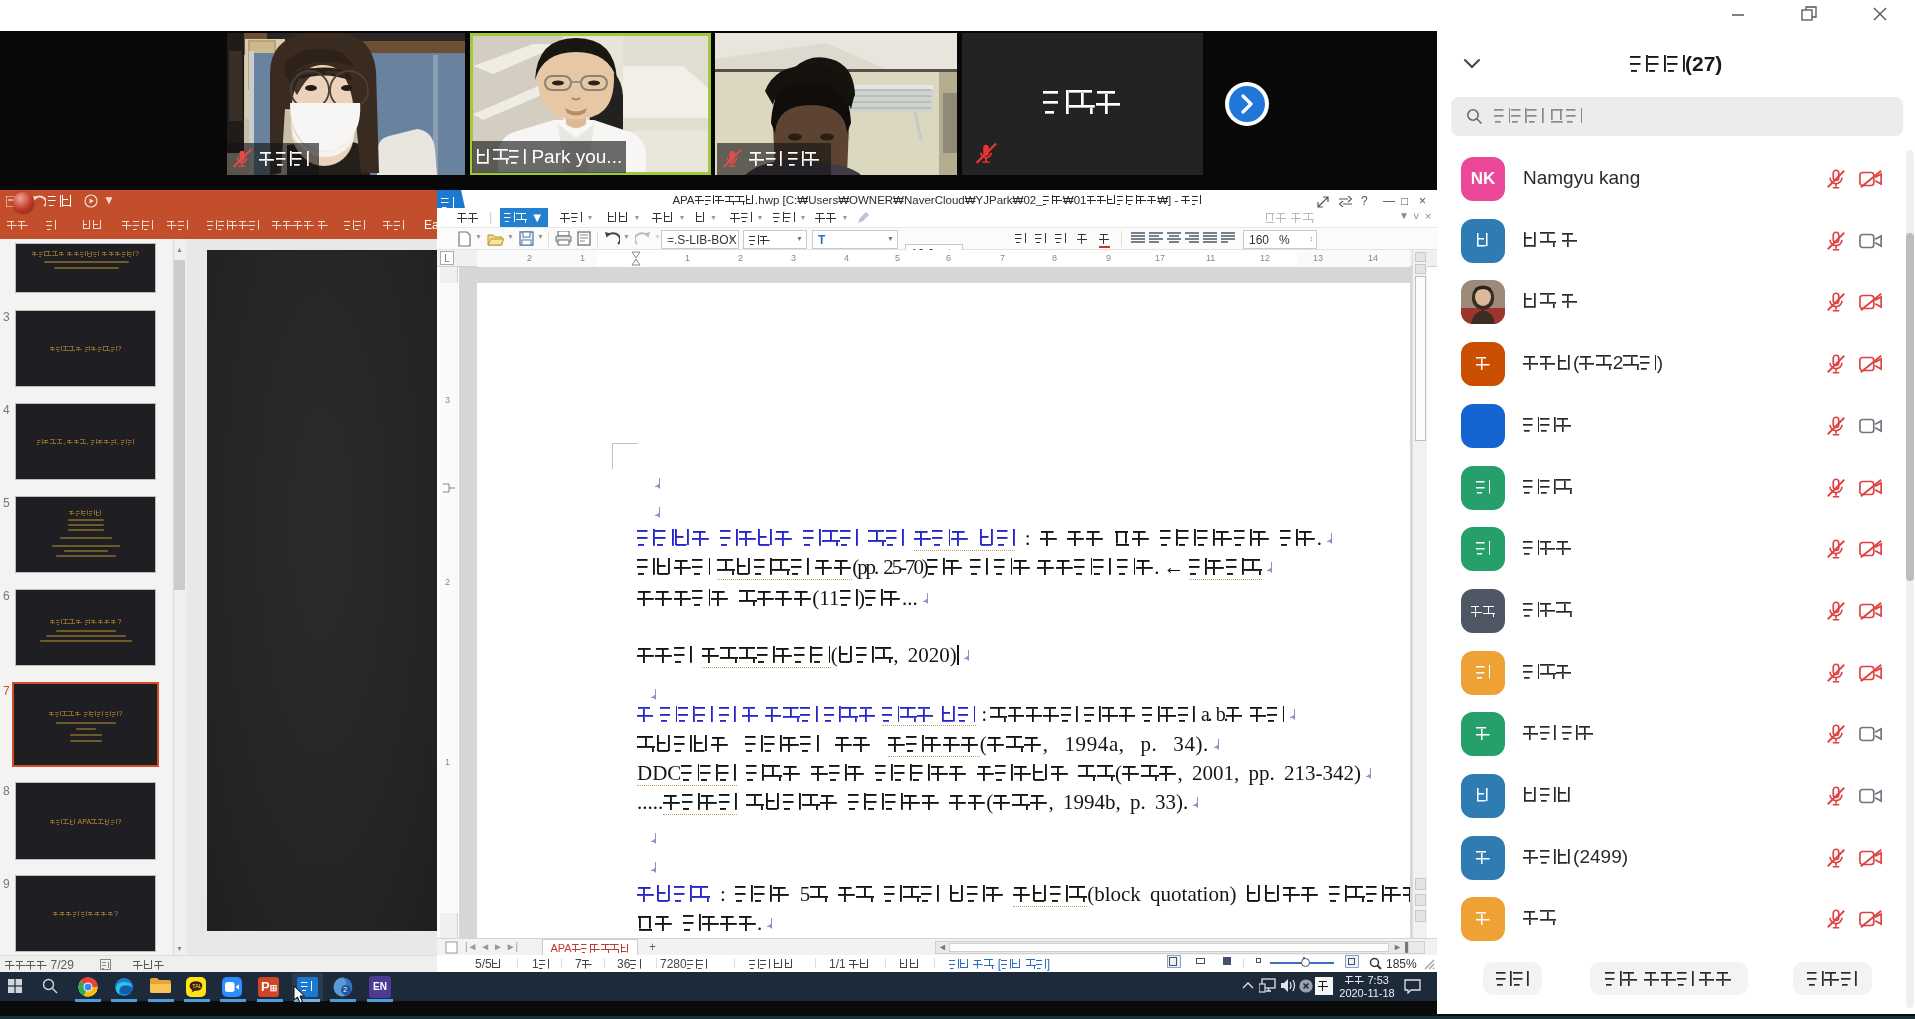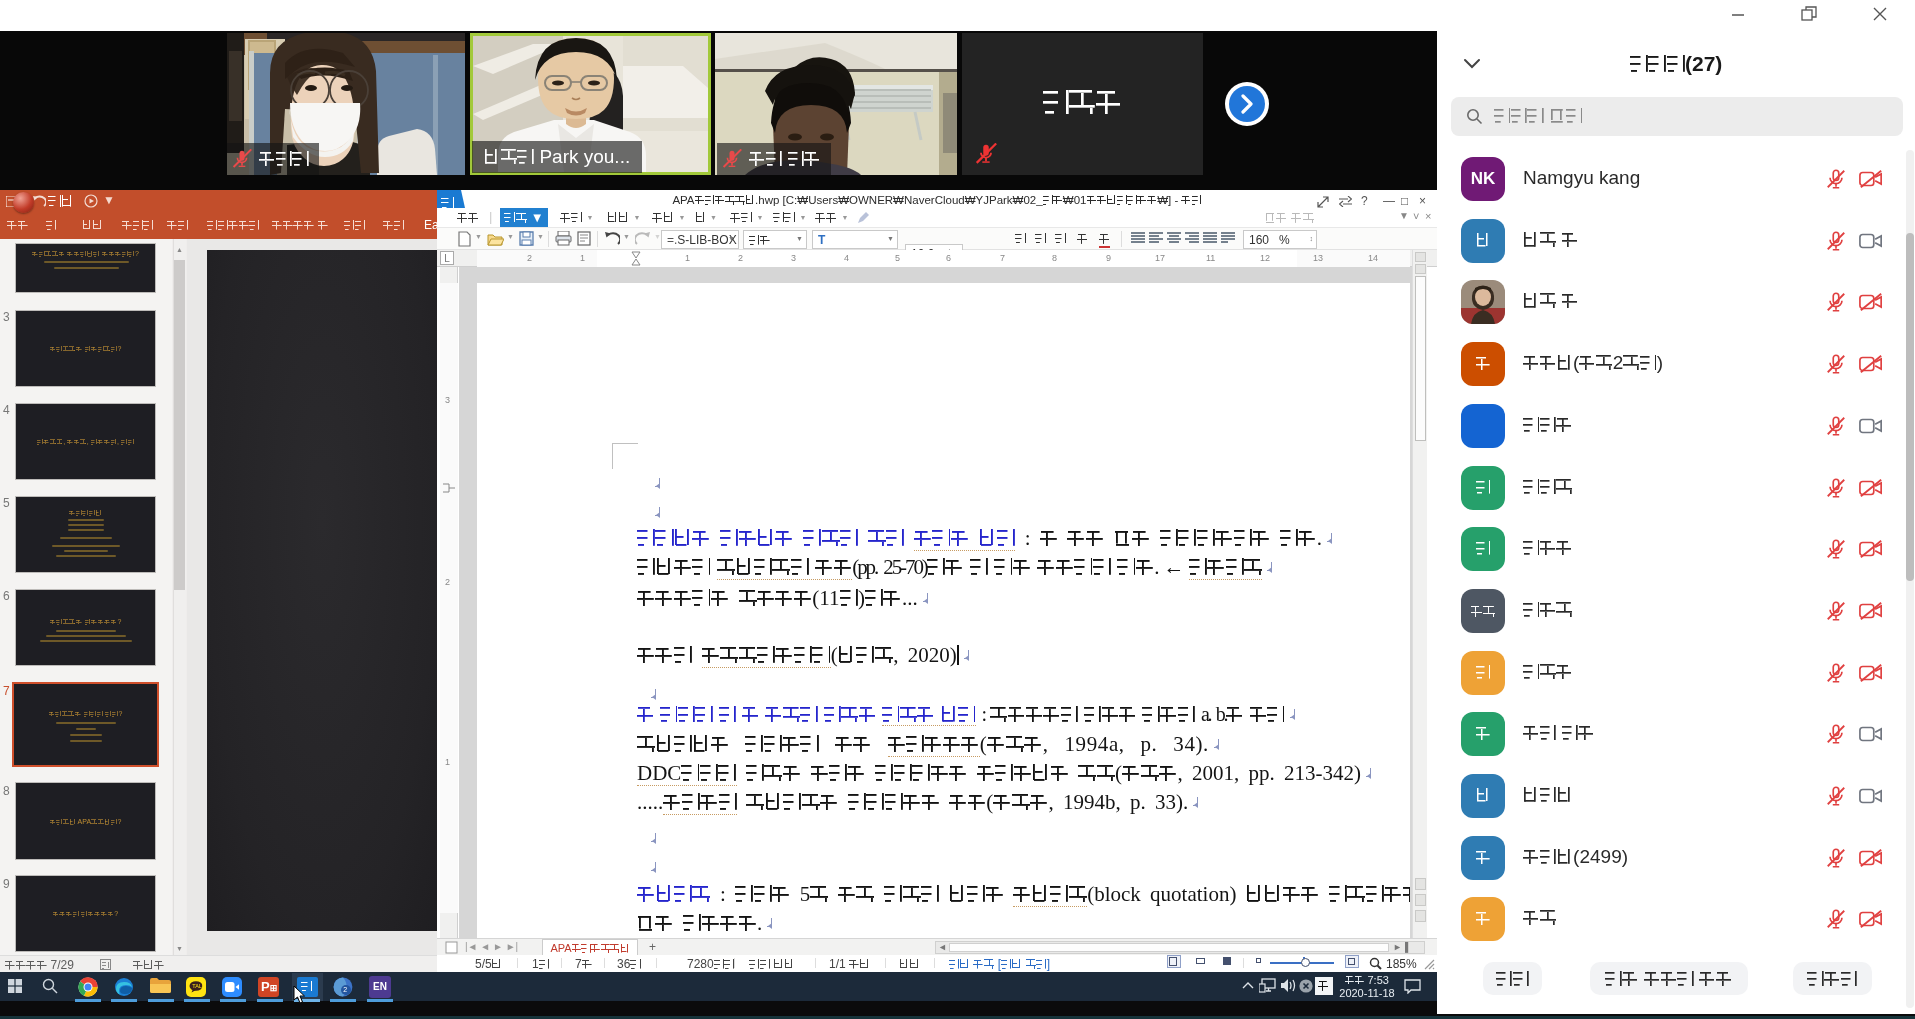--- a/index.html
+++ b/index.html
@@ -132,21 +132,21 @@
       </svg>
 </div>
 
 <div class="abs" style="left:1225px;top:82px;width:44px;height:44px;border-radius:50%;background:#fff"></div>
 <div class="abs" style="left:1229px;top:86px;width:36px;height:36px;border-radius:50%;background:#2176d9"></div>
 <svg class="abs" style="left:1239px;top:94px" width="16" height="20" viewBox="0 0 16 20">
       <path d="M4 2 L12 10 L4 18" stroke="#fff" stroke-width="3.2" fill="none" stroke-linecap="round" stroke-linejoin="round"></path>
     </svg>
 
 <div class="abs" style="left:227px;top:143px;height:32px;background:rgba(20,20,20,.62);color:#fff;font-size:19px;line-height:32px;padding:0 10px 0 32px" id="lab1"><i class="g g4"></i><i class="g g0"></i><i class="g g0"></i></div>
-<div class="abs" style="left:472px;top:141px;height:32px;background:rgba(20,20,20,.62);color:#fff;font-size:19px;line-height:32px;padding:0 12px" id="lab2"><i class="g g5"></i><i class="g g1"></i><i class="g g0"></i> Park you...</div>
+<div class="abs" style="left:472px;top:141px;height:32px;background:rgba(20,20,20,.62);color:#fff;font-size:19px;line-height:32px;padding:0 4px" id="lab2"><i class="g g5"></i><i class="g g1"></i><i class="g g0"></i> Park you...</div>
 <div class="abs" style="left:717px;top:143px;height:32px;background:rgba(20,20,20,.62);color:#fff;font-size:19px;line-height:32px;padding:0 10px 0 32px" id="lab3"><i class="g g4"></i><i class="g g0"></i> <i class="g g0"></i><i class="g g4"></i></div>
 <svg class="abs" style="left:232px;top:149px" width="20" height="20" viewBox="0 0 24 24">
       <g fill="#e84a4a">
         <rect x="9" y="2" width="6" height="12" rx="3"></rect>
         <path d="M5.5 10.5a6.5 6.5 0 0 0 13 0h-2a4.5 4.5 0 0 1-9 0z"></path>
         <rect x="11" y="16" width="2" height="4"></rect>
         <rect x="8" y="20" width="8" height="1.6"></rect>
       </g>
       <rect x="-2" y="10.5" width="30" height="2.4" fill="#e84a4a" transform="rotate(-45 12 12)"></rect>
     </svg>
@@ -446,21 +446,21 @@
 
   <div class="abs" style="left:0;top:765px;width:1000px;height:17px;background:#fff;font-size:12px;color:#444">
     <span class="abs" style="left:38px;top:2px">5/5<i class="g g5"></i></span>
         <span class="stsep" style="left:80px"></span>
     <span class="abs" style="left:95px;top:2px">1<i class="g g0"></i></span>
         <span class="stsep" style="left:124px"></span>
     <span class="abs" style="left:138px;top:2px">7<i class="g g4"></i></span>
         <span class="stsep" style="left:167px"></span>
     <span class="abs" style="left:180px;top:2px">36<i class="g g0"></i></span>
         <span class="stsep" style="left:219px"></span>
-    <span class="abs" style="left:250px;top:2px">7280<i class="g g0"></i><i class="g g0"></i></span>
+    <span class="abs" style="left:223px;top:2px">7280<i class="g g0"></i><i class="g g0"></i></span>
         <span class="stsep" style="left:297px"></span>
     <span class="abs" style="left:312px;top:2px"><i class="g g0"></i><i class="g g0"></i> <i class="g g5"></i><i class="g g5"></i></span>
         <span class="stsep" style="left:378px"></span>
     <span class="abs" style="left:392px;top:2px">1/1 <i class="g g4"></i><i class="g g5"></i></span>
         <span class="stsep" style="left:448px"></span>
     <span class="abs" style="left:462px;top:2px"><i class="g g5"></i><i class="g g5"></i></span>
         <span class="stsep" style="left:497px"></span>
     <span class="abs" style="left:512px;top:2px;color:#2a6bc5"><i class="g g0"></i><i class="g g5"></i> <i class="g g4"></i><i class="g g1"></i> [<i class="g g0"></i><i class="g g5"></i> <i class="g g1"></i><i class="g g0"></i>]</span>
     <span class="abs vmi" style="left:730px;top:0;border:1px solid #8fa0c8;background:#eef1f8">
           <i style="border:1px solid #44506e;width:8px;height:9px;margin:1px 0 0 1px;display:block"></i>
@@ -517,21 +517,21 @@
           <path d="M11 11 L15.5 15.5" stroke="#6a6a6a" stroke-width="1.6"></path>
         </svg>
     <div class="abs" style="left:43px;top:8px;font-size:19px;color:#8a8a8a"><i class="g g0"></i><i class="g g0"></i><i class="g g0"></i> <i class="g g6"></i><i class="g g0"></i></div>
   </div>
 
   <div class="abs" style="left:469px;top:150px;width:8px;height:858px;background:#f0f0f0;border-radius:4px"></div>
   <div class="abs" style="left:469px;top:233px;width:8px;height:348px;background:#bdbdbd;border-radius:4px"></div>
 
   <div id="plist">
         <div class="prow" style="top:157px">
-          <div class="pav" style="background:#701a75">NK</div>
+          <div class="pav" style="background:#ec4899">NK</div>
           <div class="pnm">Namgyu kang</div>
           <span style="position:absolute;left:388px;top:11px"><svg width="22" height="22" viewBox="0 0 24 24">
               <g fill="none" stroke="#e04040" stroke-width="1.8">
                 <rect x="9" y="2.5" width="6" height="11" rx="3"></rect>
                 <path d="M5.5 10.5a6.5 6.5 0 0 0 13 0"></path>
                 <path d="M12 17 v3.5 M8.5 21.5 h7"></path>
               </g>
               <path d="M3 21 L21 3" stroke="#e04040" stroke-width="2"></path>
             </svg></span>
           <span style="position:absolute;left:422px;top:12px"><svg width="24" height="20" viewBox="0 0 26 20">

